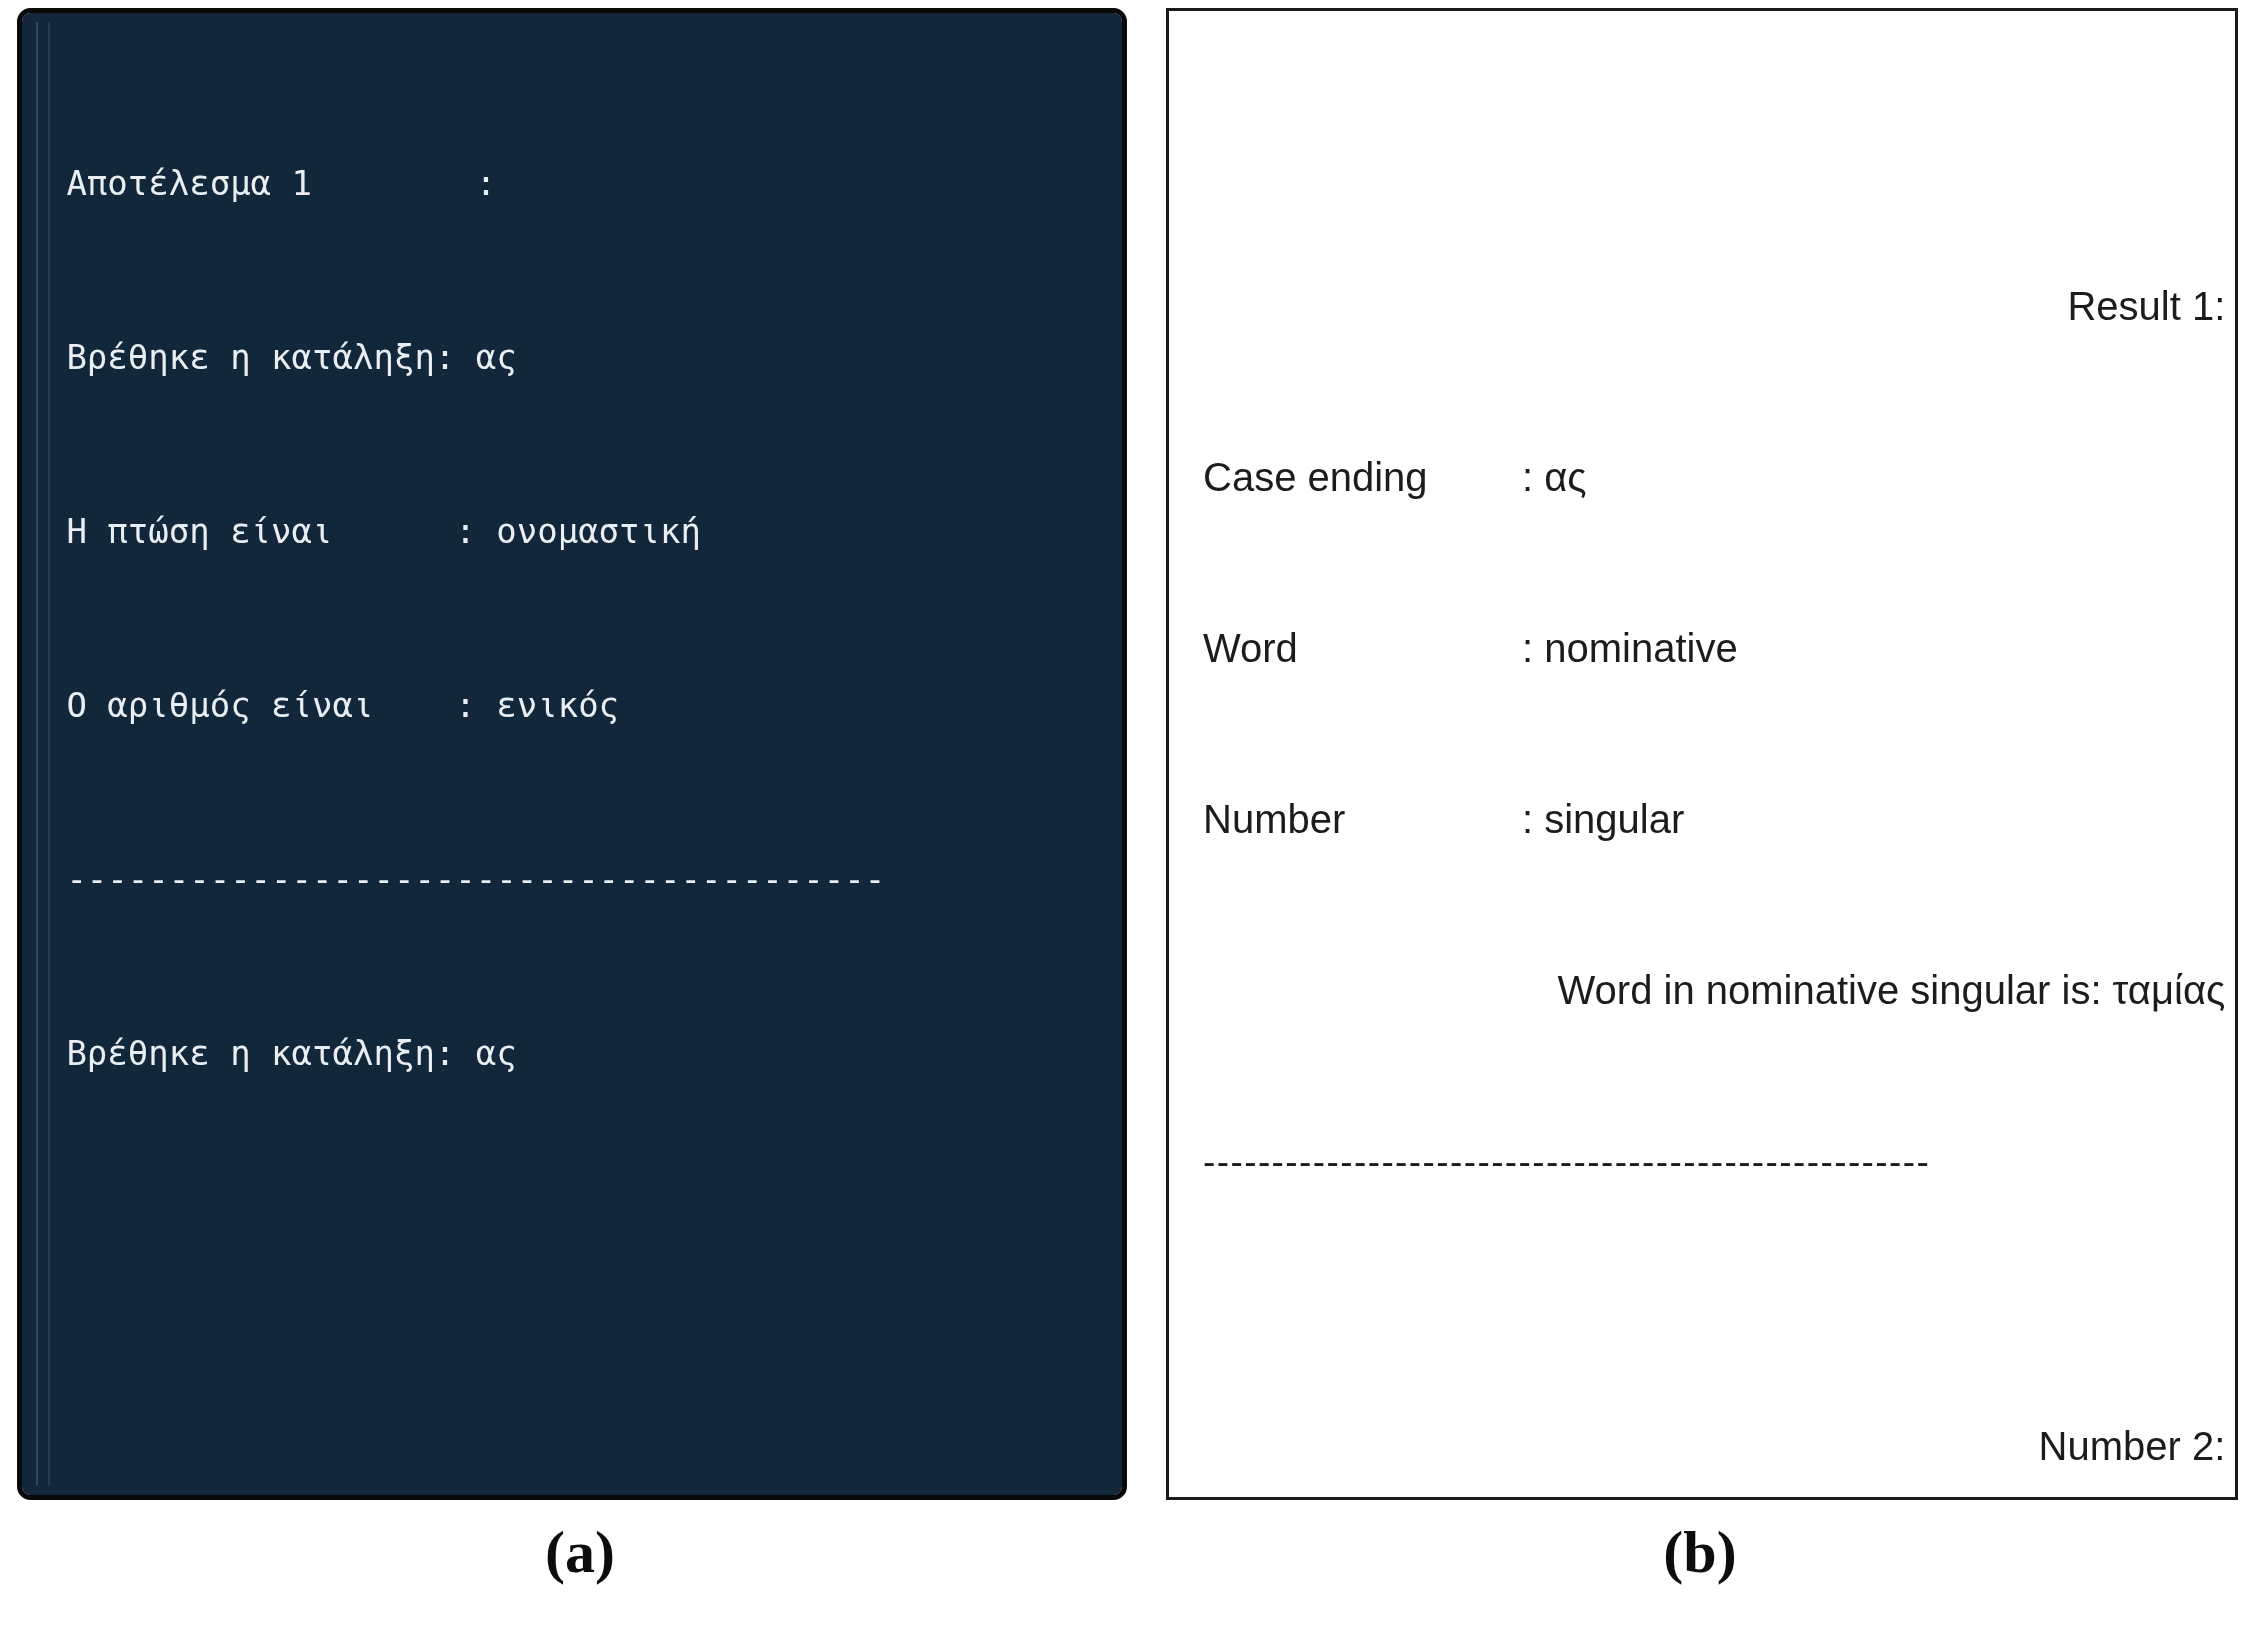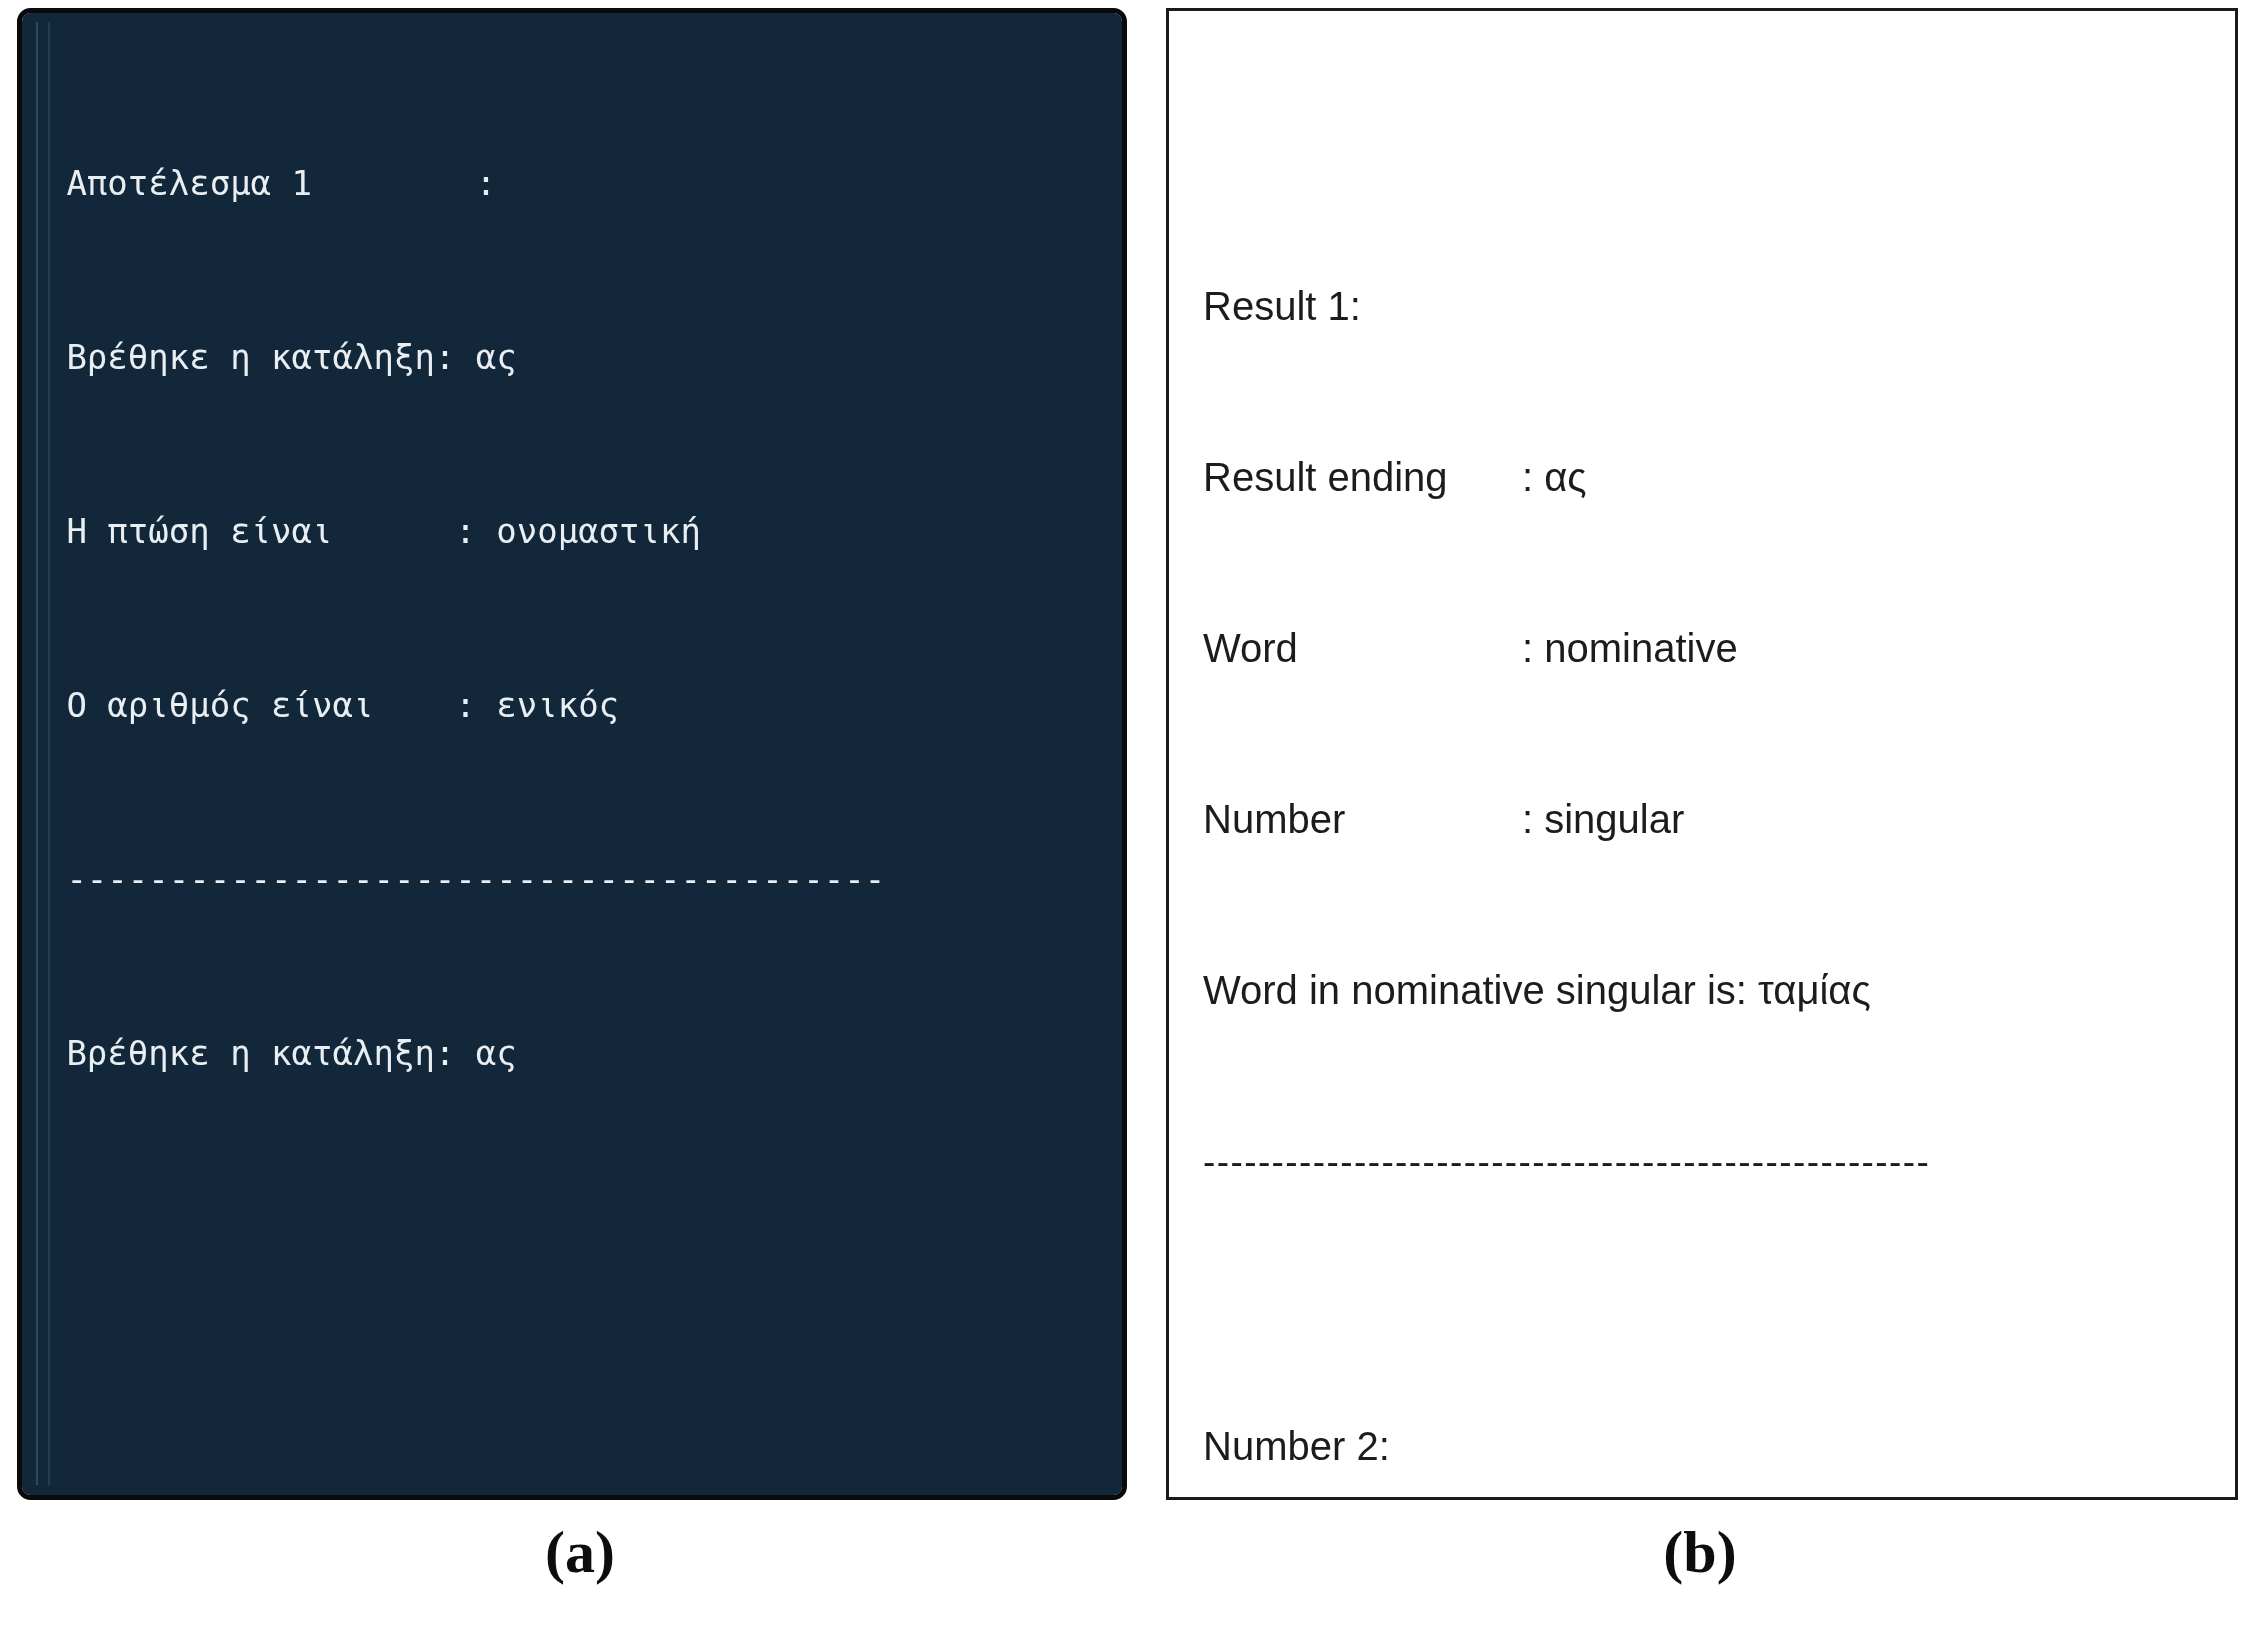--- a/index.html
+++ b/index.html
@@ -83,21 +83,21 @@
     top: 39px;
     right: 9.7px;
     bottom: 3.9px;
     color: #1c1c1c;
     font-family: "Liberation Sans", sans-serif;
     font-size: 40px;
     line-height: 57px;
     white-space: pre;
     font-stretch: condensed;
   }
-  .doc-line { display: block; height: 57px; }
+  .doc-line { display: block; height: 57px; text-align: right; }
   .doc-row { display: block; height: 57px; position: relative; }
   .doc-label {
     display: inline-block;
     width: 319px;
     vertical-align: top;
   }
   .doc-value { display: inline-block; vertical-align: top; }
   .doc-full { display: block; }
   .doc-dashes {
     display: block;
@@ -152,21 +152,21 @@
         
       </div>
     </div>
   </div>
 
   <div class="doc-frame">
     <div class="doc-body">
 
       
       <span class="doc-line">Result 1:</span>
-      <span class="doc-row"><span class="doc-label">Result ending</span><span class="doc-value">: ας</span></span>
+      <span class="doc-row"><span class="doc-label">Case ending</span><span class="doc-value">: ας</span></span>
       <span class="doc-row"><span class="doc-label">Word</span><span class="doc-value">: nominative</span></span>
       <span class="doc-row"><span class="doc-label">Number</span><span class="doc-value">: singular</span></span>
       <span class="doc-full doc-line">Word in nominative singular is: ταμίας</span>
       <span class="doc-dashes">-----------------------------------------------------</span>
 
       
       <span class="doc-line">Number 2:</span>
       
       
       

